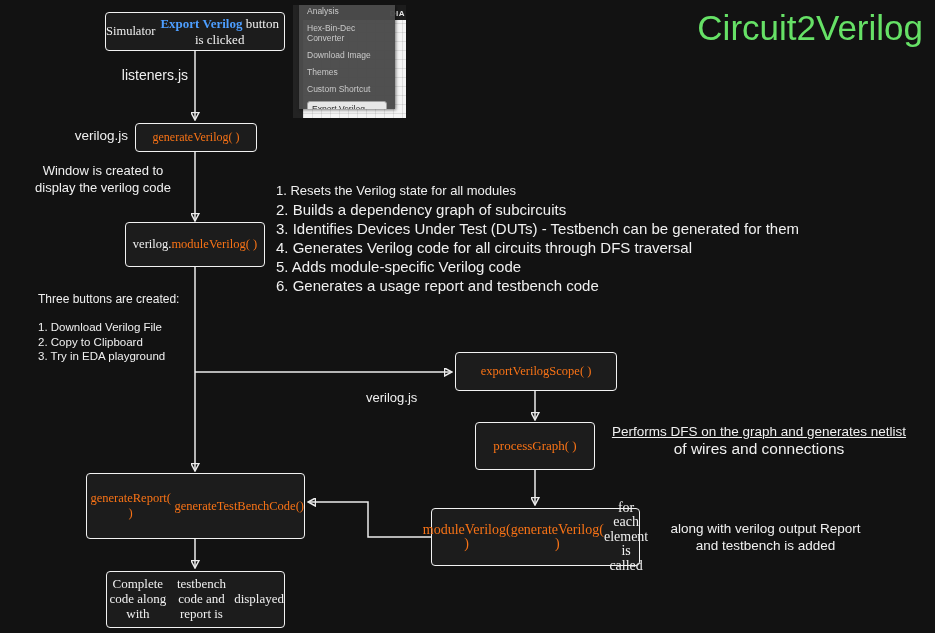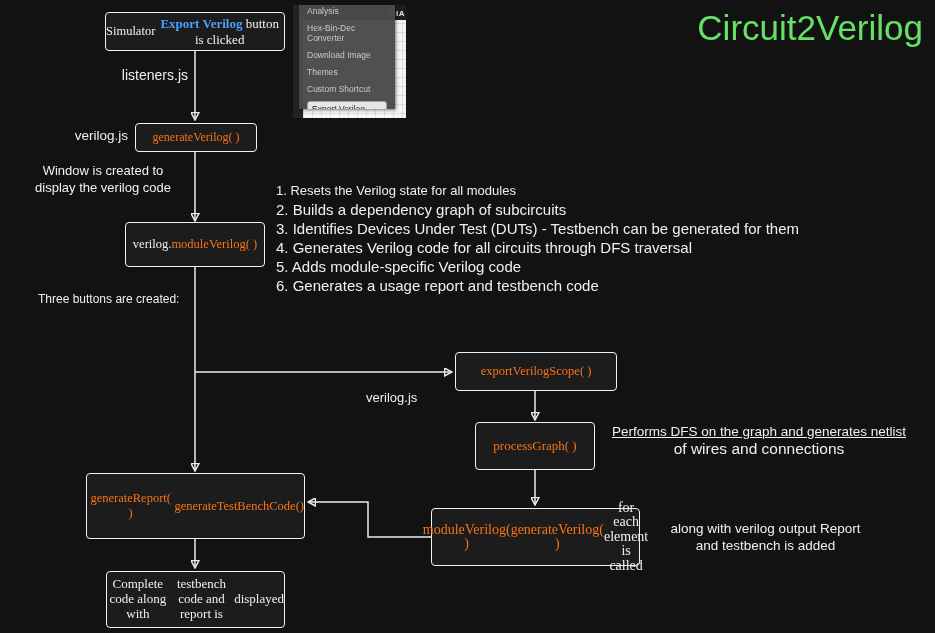--- a/index.html
+++ b/index.html
@@ -125,20 +125,25 @@
     <div class="l1">Window is created to</div>
     <div class="l2">display the verilog code</div>
   </div>
 
   <div class="node ev-box">
     <div><span>verilog.</span><span class="green">moduleVerilog( )</span></div>
   </div>
 
   <div class="lbl buttons-note">
     <div>Three buttons are created:</div>
+    <div class="bn-items">
+      <div>1. Download Verilog File</div>
+      <div>2. Copy to Clipboard</div>
+      <div>3. Try in EDA playground</div>
+    </div>
   </div>
 
   <div class="steps">
     <div class="step">1. Resets the Verilog state for all modules</div>
     <div class="step">2. Builds a dependency graph of subcircuits</div>
     <div class="step">3. Identifies Devices Under Test (DUTs) - Testbench can be generated for them</div>
     <div class="step">4. Generates Verilog code for all circuits through DFS traversal</div>
     <div class="step">5. Adds module-specific Verilog code</div>
     <div class="step">6. Generates a usage report and testbench code</div>
   </div>

